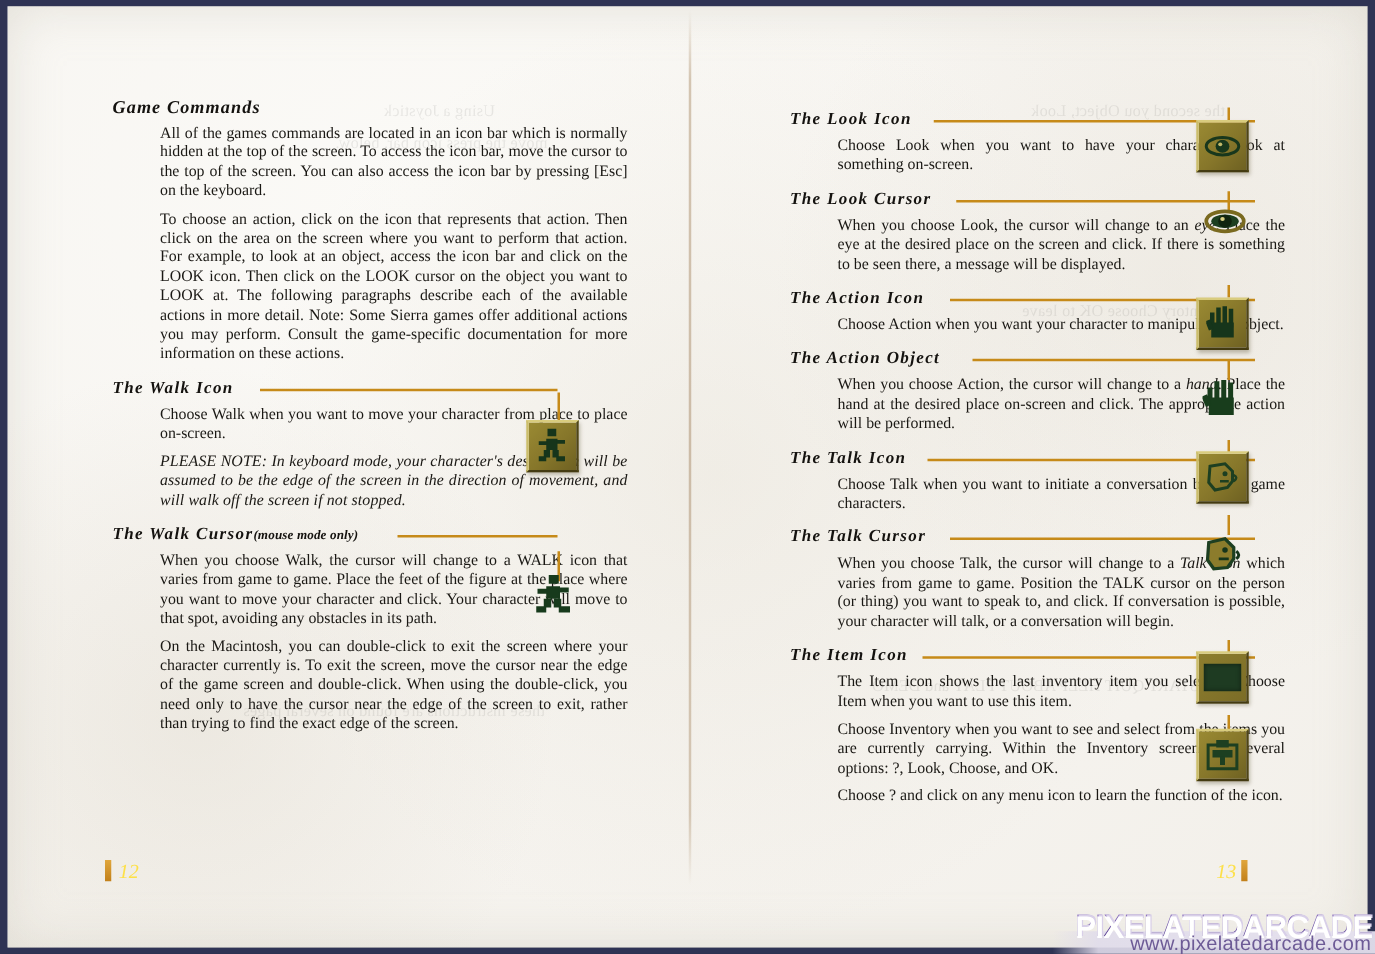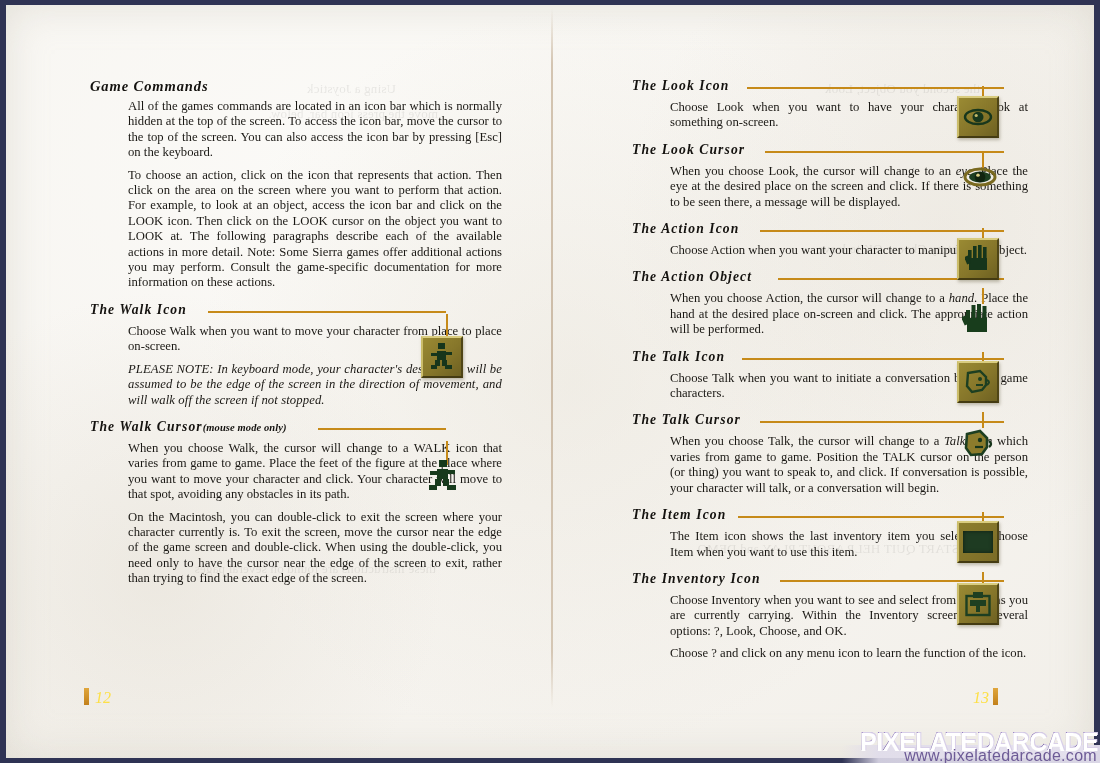--- a/index.html
+++ b/index.html
@@ -206,21 +206,21 @@
         <rect x="1" y="25" width="8" height="5" fill="#173a1c"></rect>
         <rect x="19" y="25" width="9" height="5" fill="#173a1c"></rect>
       </svg>
     </div>
 
     <div class="pgbar" style="left:80px;top:688px;"></div>
     <div class="pgnum" style="left:91px;top:689px;">12</div>
   </div>
 
   <div class="page page-right">
-    <div class="col" style="left:80px;top:78px;width:396px;">
+    <div class="col" style="left:80px;top:87px;width:396px;">
 
       <div class="hrow" style="margin-top:0;">
         <span class="htxt">The Look Icon</span>
         <span class="rule" style="left:115px;right:24px;"></span>
       </div>
       <p class="body">Choose <b>Look</b> when you want to have your character look at something on-screen.</p>
 
       <div class="hrow">
         <span class="htxt">The Look Cursor</span>
         <span class="rule" style="left:133px;right:24px;"></span>
@@ -250,24 +250,20 @@
         <span class="rule" style="left:128px;right:24px;"></span>
       </div>
       <p class="body">When you choose <b>Talk,</b> the cursor will change to a <i>Talk Icon</i> which varies from game to game. Position the TALK cursor on the person (or thing) you want to speak to, and click. If conversation is possible, your character will talk, or a conversation will begin.</p>
 
       <div class="hrow">
         <span class="htxt">The Item Icon</span>
         <span class="rule" style="left:106px;right:24px;"></span>
       </div>
       <p class="body">The <b>Item</b> icon shows the last inventory item you selected. Choose <b>Item</b> when you want to use this item.</p>
 
-      <div class="hrow">
-        <span class="htxt">The Inventory Icon</span>
-        <span class="rule" style="left:148px;right:24px;"></span>
-      </div>
       <p class="body">Choose <b>Inventory</b> when you want to see and select from the items you are currently carrying. Within the Inventory screen are several options: <b>?, Look, Choose, and OK.</b></p>
       <p class="body">Choose <b>?</b> and click on any menu icon to learn the function of the icon.</p>
     </div>
 
     <div class="conn" style="left:430px;top:86px;">
       <div class="vert" style="left:0;top:0;height:10px;"></div>
     </div>
     <div class="icon-sq" style="left:405px;top:96px;">
       <svg class="glyph" width="30" height="20" viewBox="0 0 30 20">
         <ellipse cx="15" cy="10" rx="13" ry="7" fill="none" stroke="#18371c" stroke-width="2.4"></ellipse>

